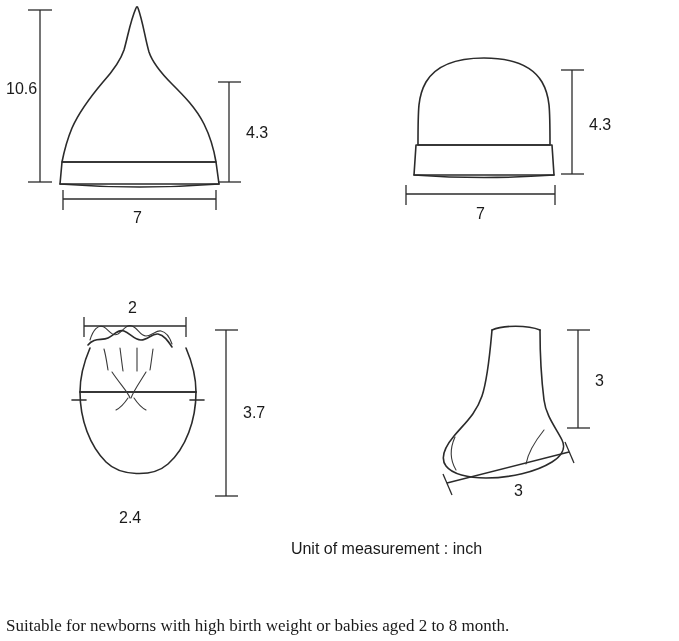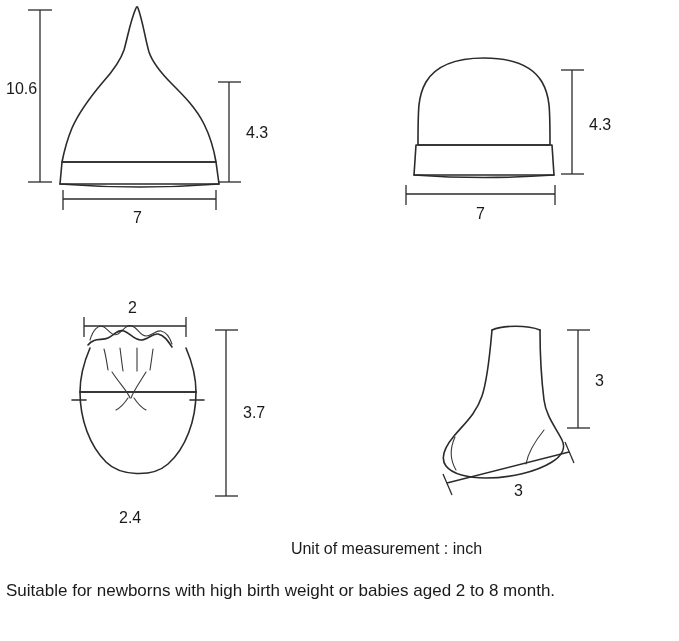--- a/index.html
+++ b/index.html
@@ -236,15 +236,15 @@
       <line class="dim-tick" x1="443" y1="474" x2="452" y2="495"></line>
       <line class="dim-tick" x1="565" y1="442" x2="574" y2="463"></line>
       <text class="dimtext" x="514" y="496">3</text>
     </g>
 
   </svg>
 
   <div class="caption-unit" style="top:540px;">Unit of measurement : inch</div>
 
 
-  <div class="caption-line" style="top:581px;">Suitable for newborns with high birth weight or babies aged 2 to 8 month.</div>
+  <div class="caption-line" style="top:616px;font-family:Liberation Serif, serif;">Suitable for newborns with high birth weight or babies aged 2 to 8 month.</div>
 
 </div>
 
 </body></html>

